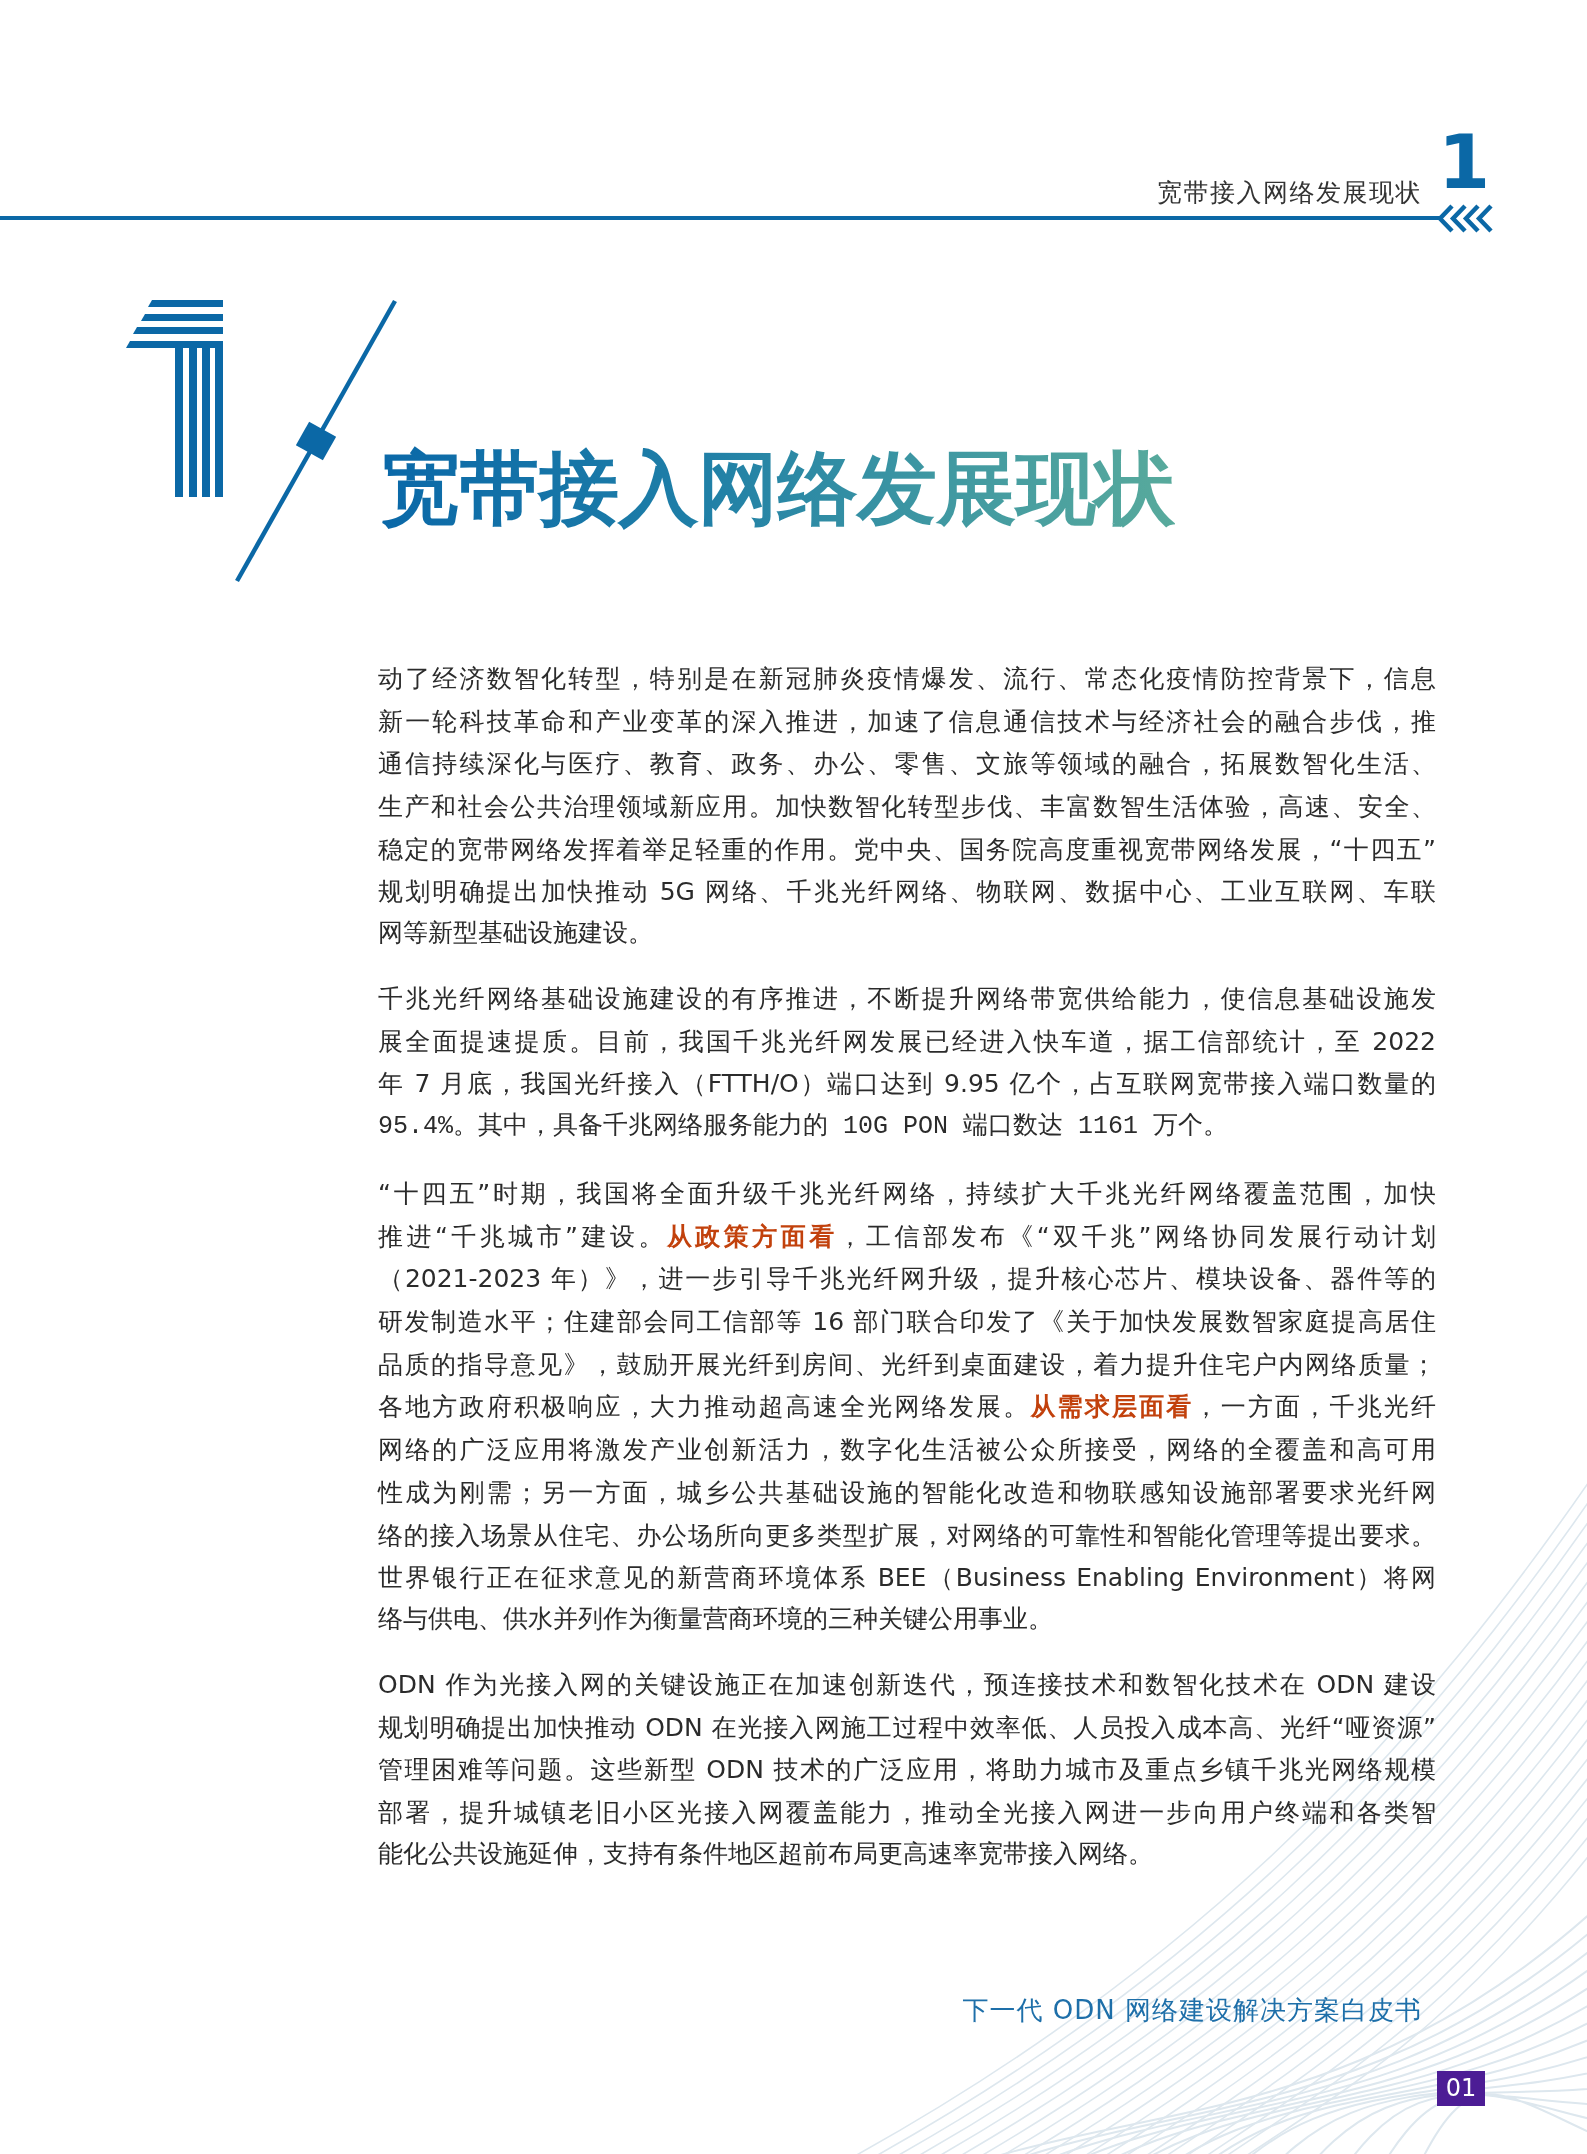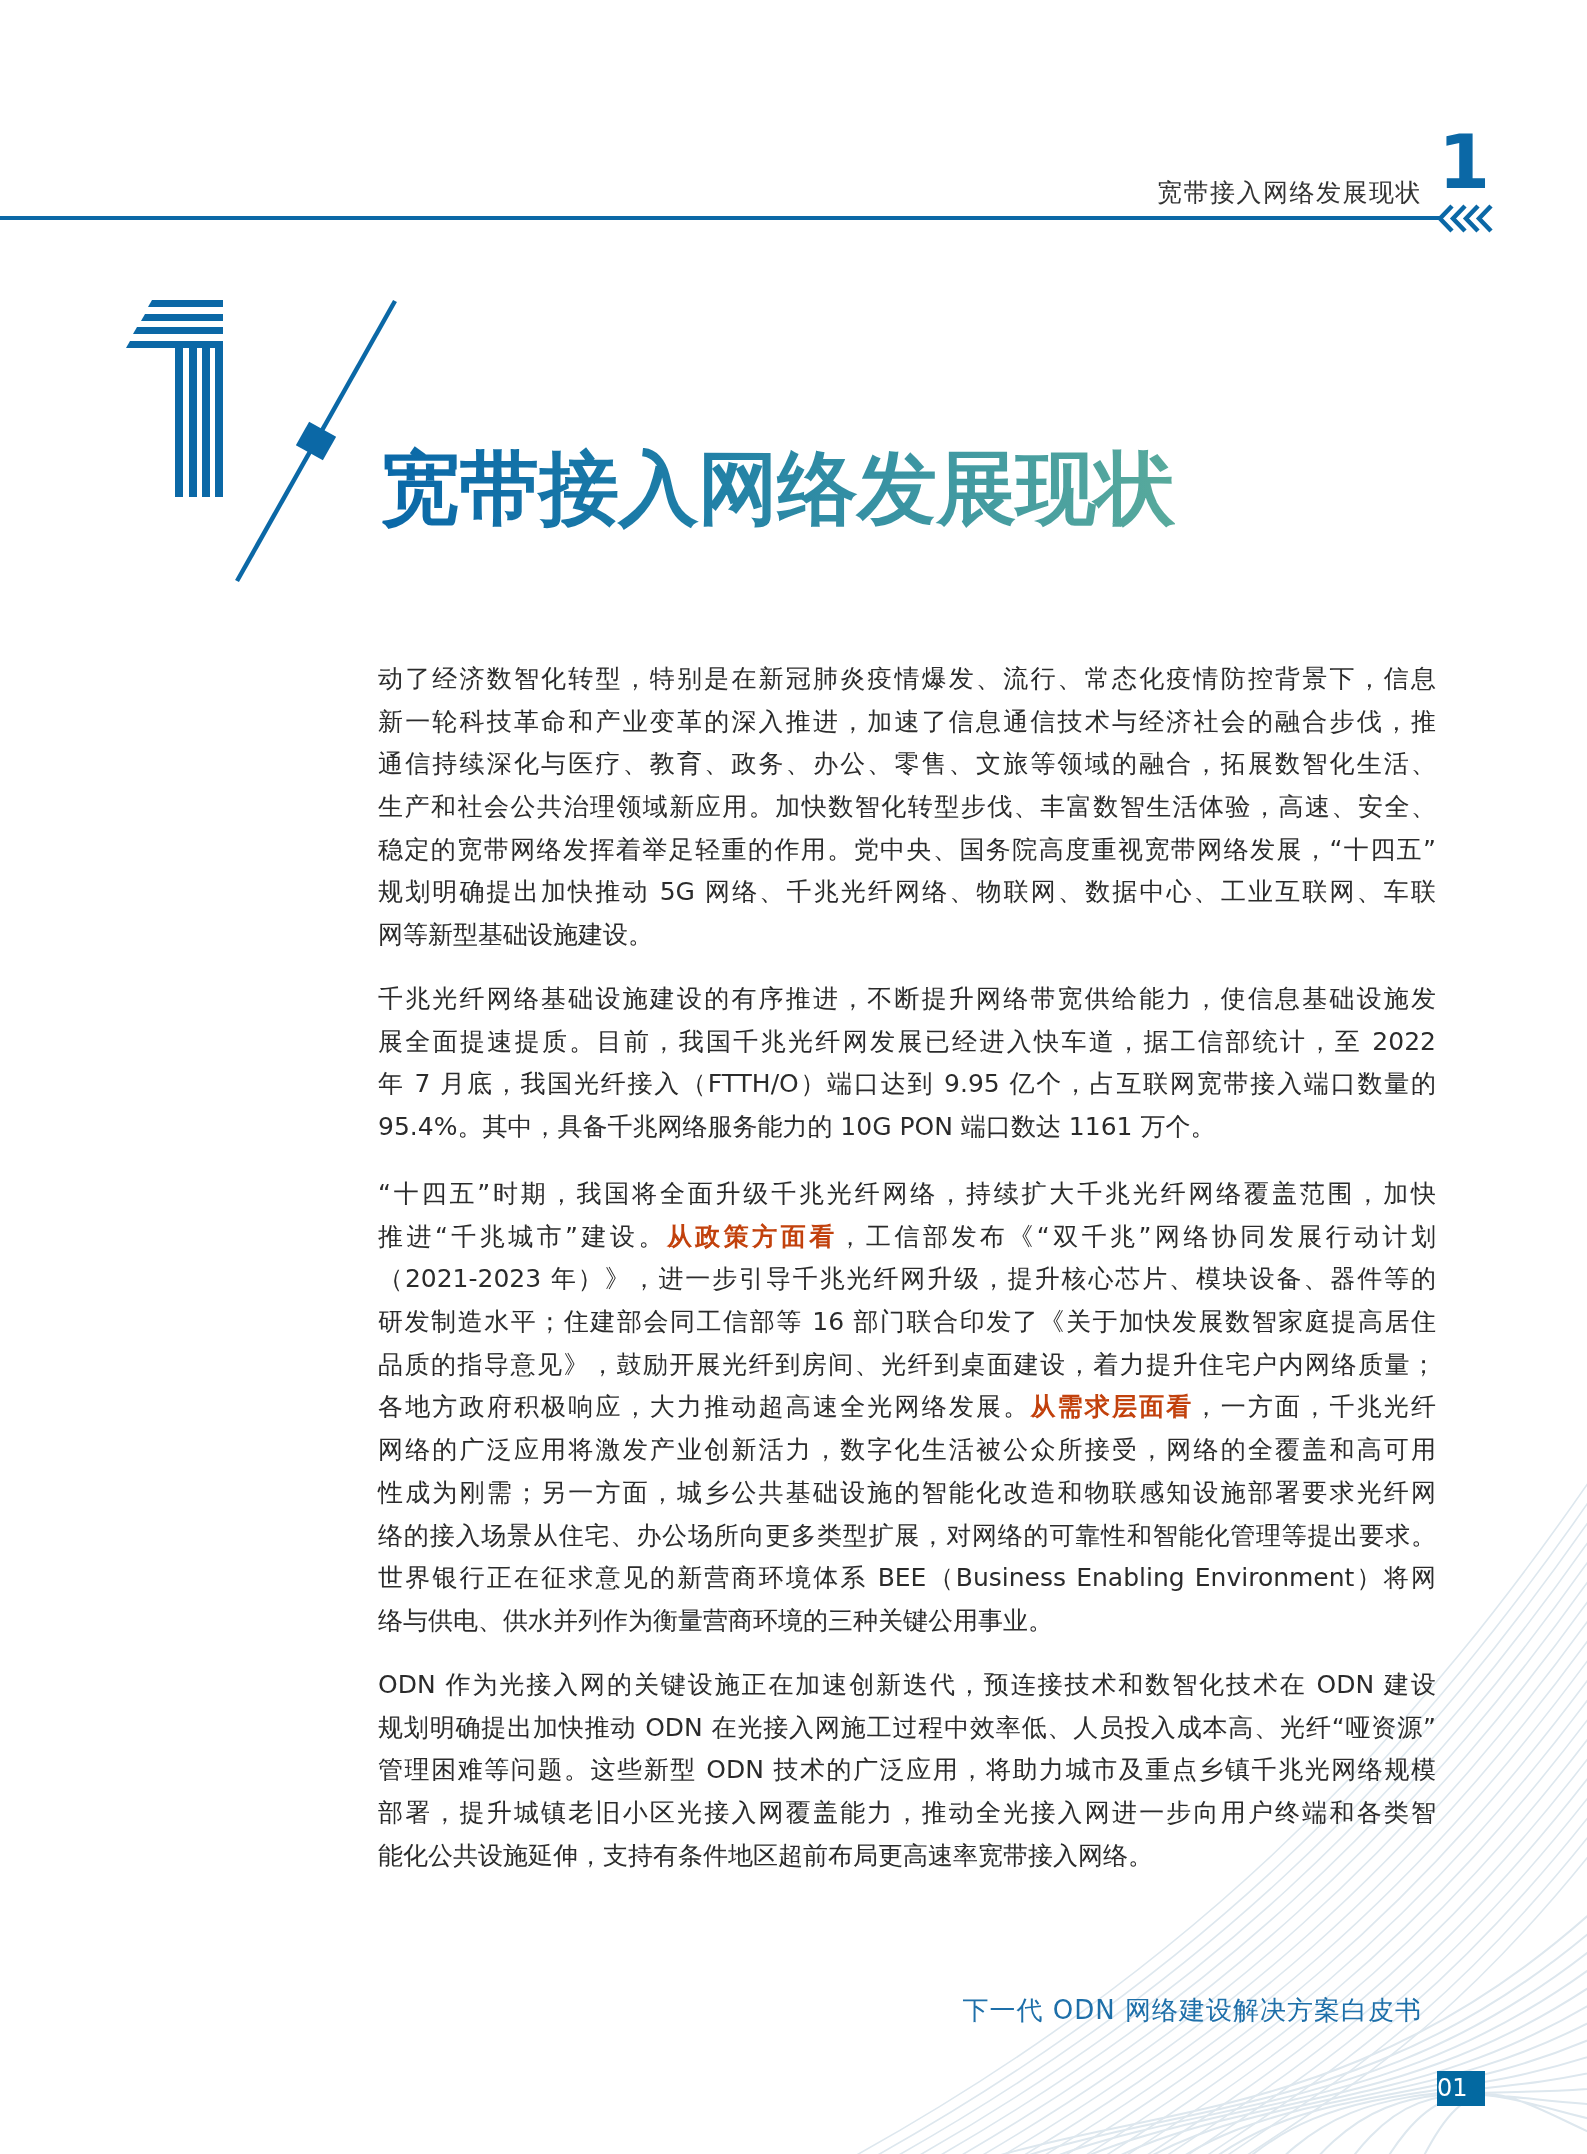--- a/index.html
+++ b/index.html
@@ -37,31 +37,31 @@
 
   .para {
     position: absolute; left: 378px; width: 1058px; z-index: 2;
     font-family: "DejaVu Sans", sans-serif;
     font-size: 25px; line-height: 42.7px; color: #2b2b2b;
   }
   .line {
     height: 42.7px; overflow: visible;
     text-align: justify; text-align-last: justify;
   }
-  .line.last { text-align: center; text-align-last: left; }
+  .line.last { text-align: center; text-align-last: left; font-family: Liberation Mono, monospace; }
   .line strong { font-weight: bold; color: #c2410c; }
 
   .footer-title {
     position: absolute; right: 165px; top: 1956px; z-index: 2;
     font-family: "DejaVu Sans", sans-serif;
     font-size: 26px; line-height: 36px; letter-spacing: 1px; color: #1e6fa9; white-space: nowrap;
   }
   .page-box {
     position: absolute; left: 1437px; top: 2035px; width: 48px; height: 35px; z-index: 2;
-    background: #0369a1; color: #ffffff; text-align: left;
+    background: #4c1d95; color: #ffffff; text-align: center;
     font-family: "DejaVu Sans", sans-serif; font-size: 24px; line-height: 35px;
   }
 </style>
 </head>
 <body>
 
 <div class="page">
 
   <svg class="waves" viewBox="0 0 1587 2154" xmlns="http://www.w3.org/2000/svg">
     <path fill="none" stroke="#dde7ee" stroke-width="1.6" d="

